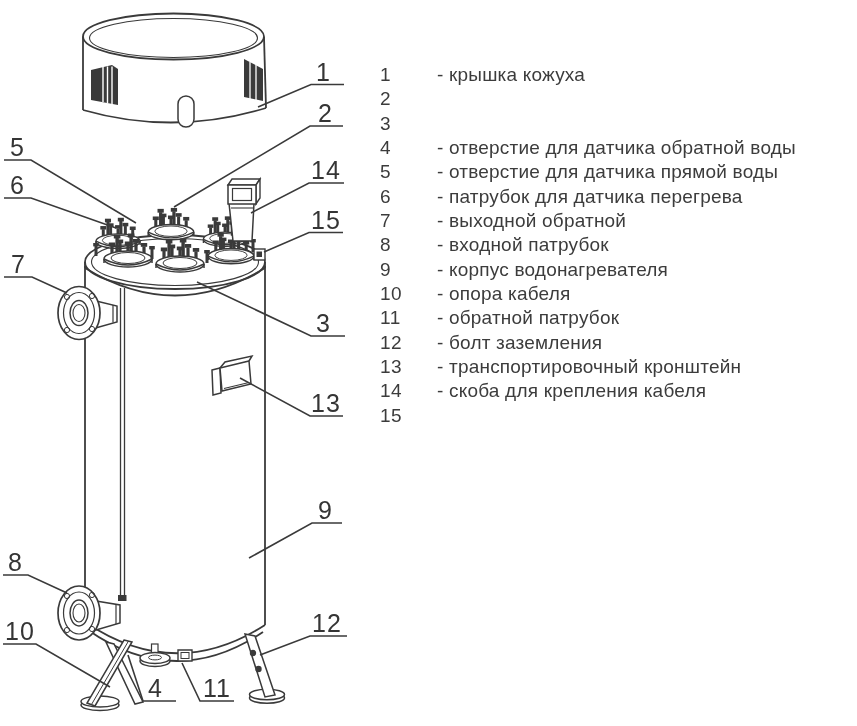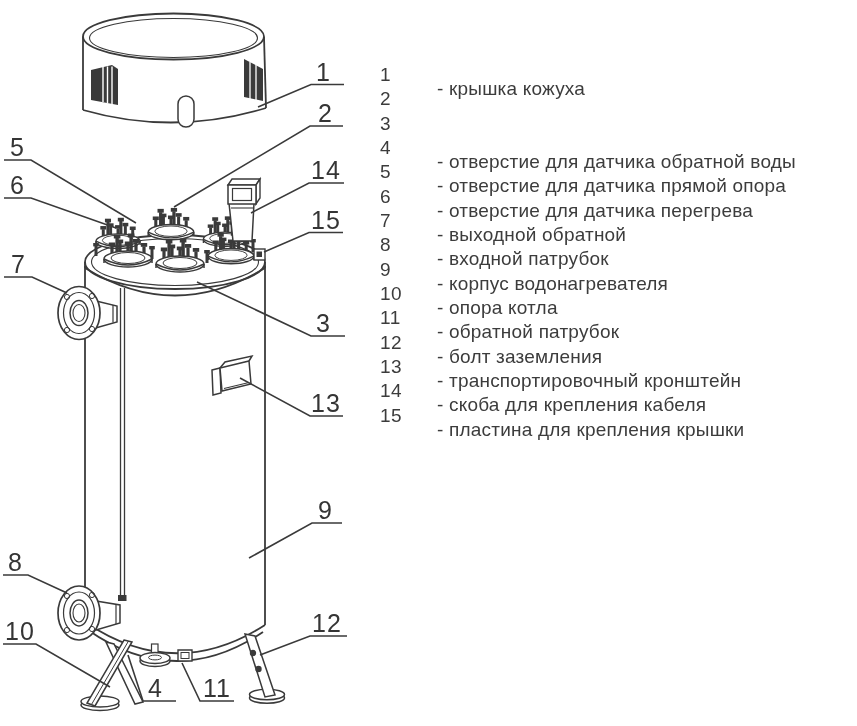--- a/index.html
+++ b/index.html
@@ -31,21 +31,20 @@
     height: 24.35px;
   }
   .legend-num {
     flex: 0 0 57px;
     padding-left: 6px;
     letter-spacing: 0.5px;
   }
   .legend-text {
     flex: 1 1 auto;
     letter-spacing: 0.2px;
-    margin-top: 14px;
   }
   svg text.co {
     font-family: "Liberation Sans", "DejaVu Sans", sans-serif;
     font-size: 25px;
     fill: #353535;
     letter-spacing: 1px;
   }
 </style>
 </head>
 <body>
@@ -284,57 +283,56 @@
     </div>
     <div class="legend-row">
       <span class="legend-num">3</span>
     </div>
     <div class="legend-row">
       <span class="legend-num">4</span>
       <span class="legend-text">- отверстие для датчика обратной воды</span>
     </div>
     <div class="legend-row">
       <span class="legend-num">5</span>
-      <span class="legend-text">- отверстие для  датчика прямой опора</span>
+      <span class="legend-text">- отверстие для  датчика прямой воды</span>
     </div>
     <div class="legend-row">
       <span class="legend-num">6</span>
-      <span class="legend-text">- отверстие для датчика перегрева</span>
+      <span class="legend-text">- патрубок для датчика перегрева</span>
     </div>
     <div class="legend-row">
       <span class="legend-num">7</span>
       <span class="legend-text">- выходной обратной</span>
     </div>
     <div class="legend-row">
       <span class="legend-num">8</span>
       <span class="legend-text">- входной патрубок</span>
     </div>
     <div class="legend-row">
       <span class="legend-num">9</span>
       <span class="legend-text">- корпус  водонагревателя</span>
     </div>
     <div class="legend-row">
       <span class="legend-num">10</span>
-      <span class="legend-text">- опора котла</span>
+      <span class="legend-text">- опора кабеля</span>
     </div>
     <div class="legend-row">
       <span class="legend-num">11</span>
       <span class="legend-text">- обратной патрубок</span>
     </div>
     <div class="legend-row">
       <span class="legend-num">12</span>
       <span class="legend-text">- болт заземления</span>
     </div>
     <div class="legend-row">
       <span class="legend-num">13</span>
       <span class="legend-text">- транспортировочный кронштейн</span>
     </div>
     <div class="legend-row">
       <span class="legend-num">14</span>
       <span class="legend-text">- скоба для крепления кабеля</span>
     </div>
     <div class="legend-row">
       <span class="legend-num">15</span>
-      <span class="legend-text">- пластина для крепления крышки</span>
     </div>
   </div>
 
 </div>
 
 </body></html>

